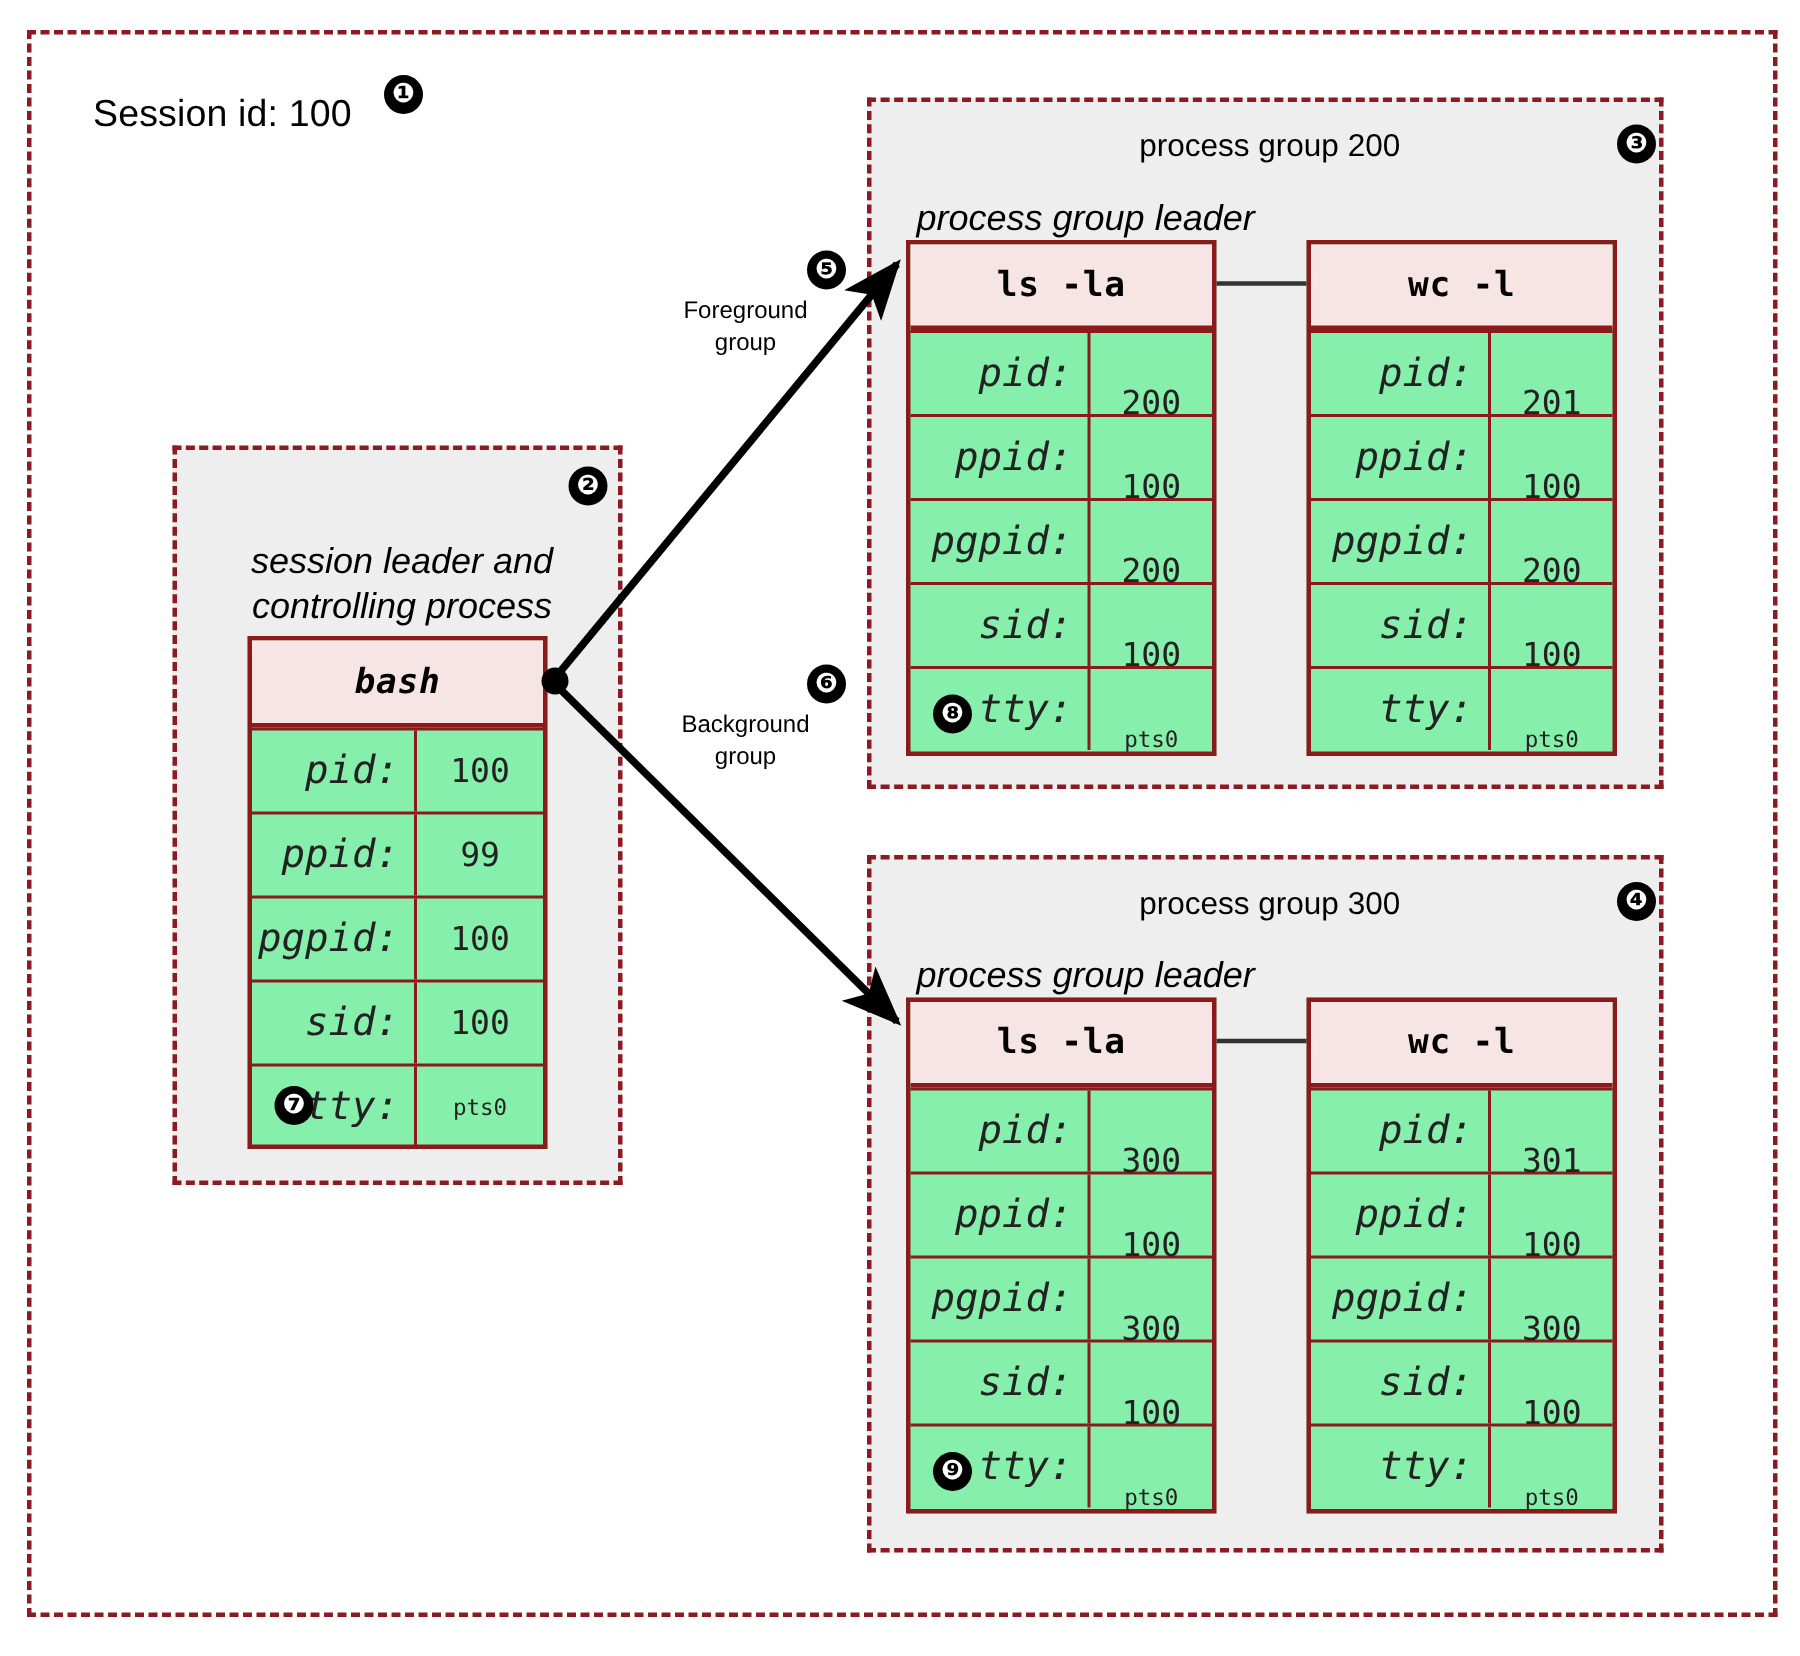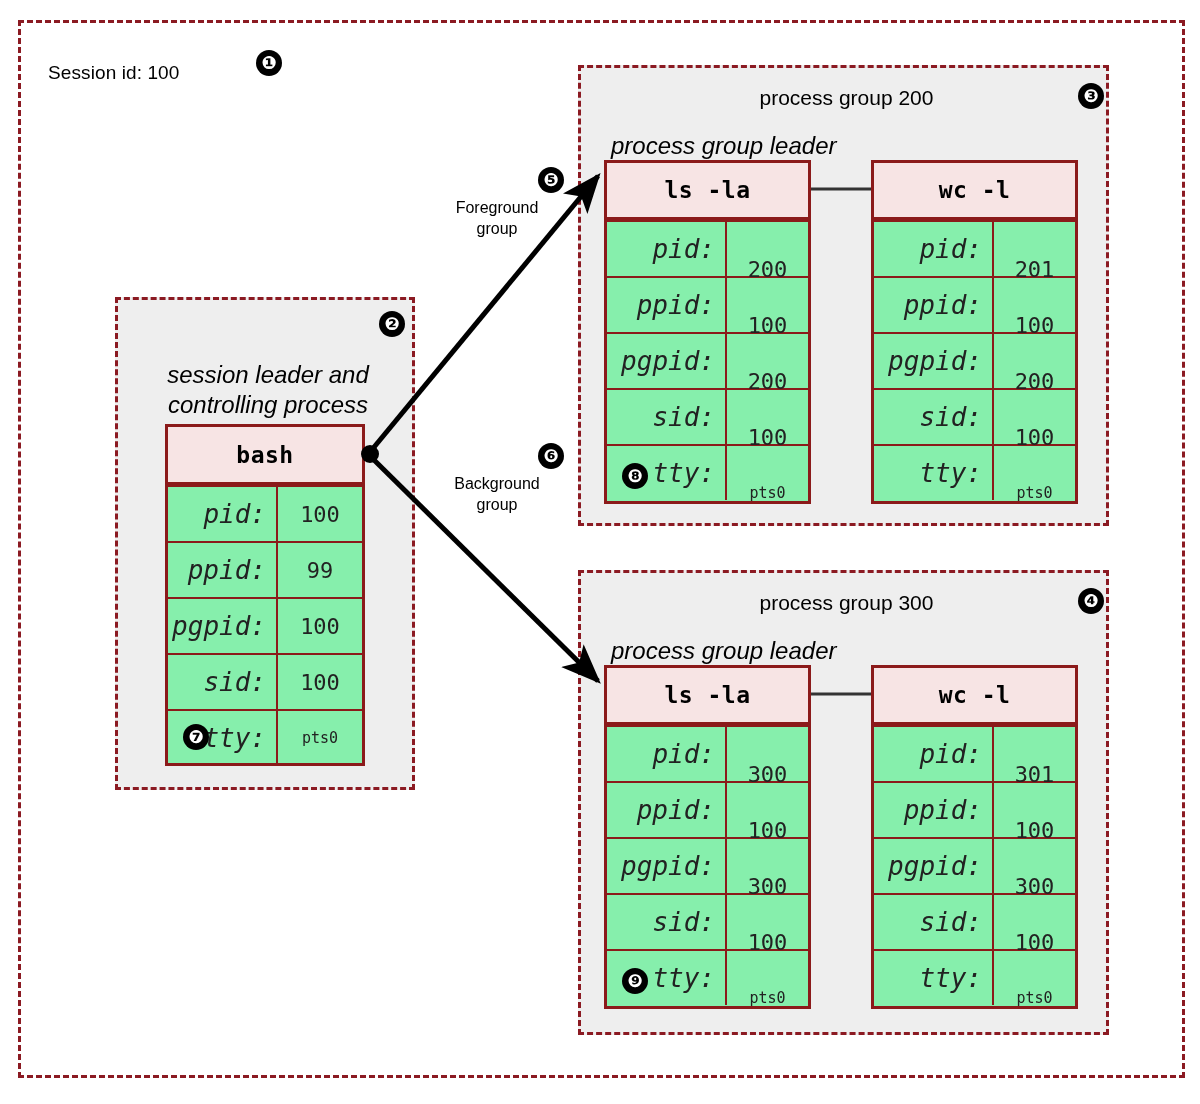--- a/index.html
+++ b/index.html
@@ -12,22 +12,22 @@
   #stage{position:absolute;left:0;top:0;width:1200px;height:1104px;}
 
   
   .session-box{
     position:absolute;left:18px;top:20px;width:1167px;height:1058px;
     border:3px dashed #8b1a22;
     box-sizing:border-box;
     background:#ffffff;
   }
   .session-label{
-    position:absolute;left:48px;top:62px;
-    font-size:19px;letter-spacing:0.1px;white-space:nowrap;
+    position:absolute;left:62px;top:62px;
+    font-size:25px;letter-spacing:0.1px;white-space:nowrap;
   }
 
   
   .group-box{
     position:absolute;box-sizing:border-box;
     border:3px dashed #8b1a22;
     background:#eeeeee;
   }
   #group100{left:115px;top:297px;width:300px;height:493px;}
   #group200{left:578px;top:65px;width:531px;height:461px;}
@@ -76,21 +76,21 @@
   }
   .cell-val{
     box-sizing:border-box;
     display:flex;align-items:center;justify-content:center;
     font-size:22px;color:#222;
   }
   .cell-val.small{font-size:15px;}
 
   
   #proc-bash{left:165px;top:424px;width:200px;height:342px;}
-  #proc-bash .proc-head{height:58px;}
+  #proc-bash .proc-head{height:58px;font-style:italic;}
   #proc-bash .proc-row{height:56px;}
   #proc-bash .cell-key{width:110px;}
   #proc-bash .cell-val{width:84px;}
 
   .proc-200,.proc-300{width:207px;height:344px;}
   #proc-ls200{left:604px;top:160px;}
   #proc-wc200{left:871px;top:160px;}
   #proc-ls300{left:604px;top:665px;}
   #proc-wc300{left:871px;top:665px;}
   .proc-200 .proc-head,.proc-300 .proc-head{height:57px;}

